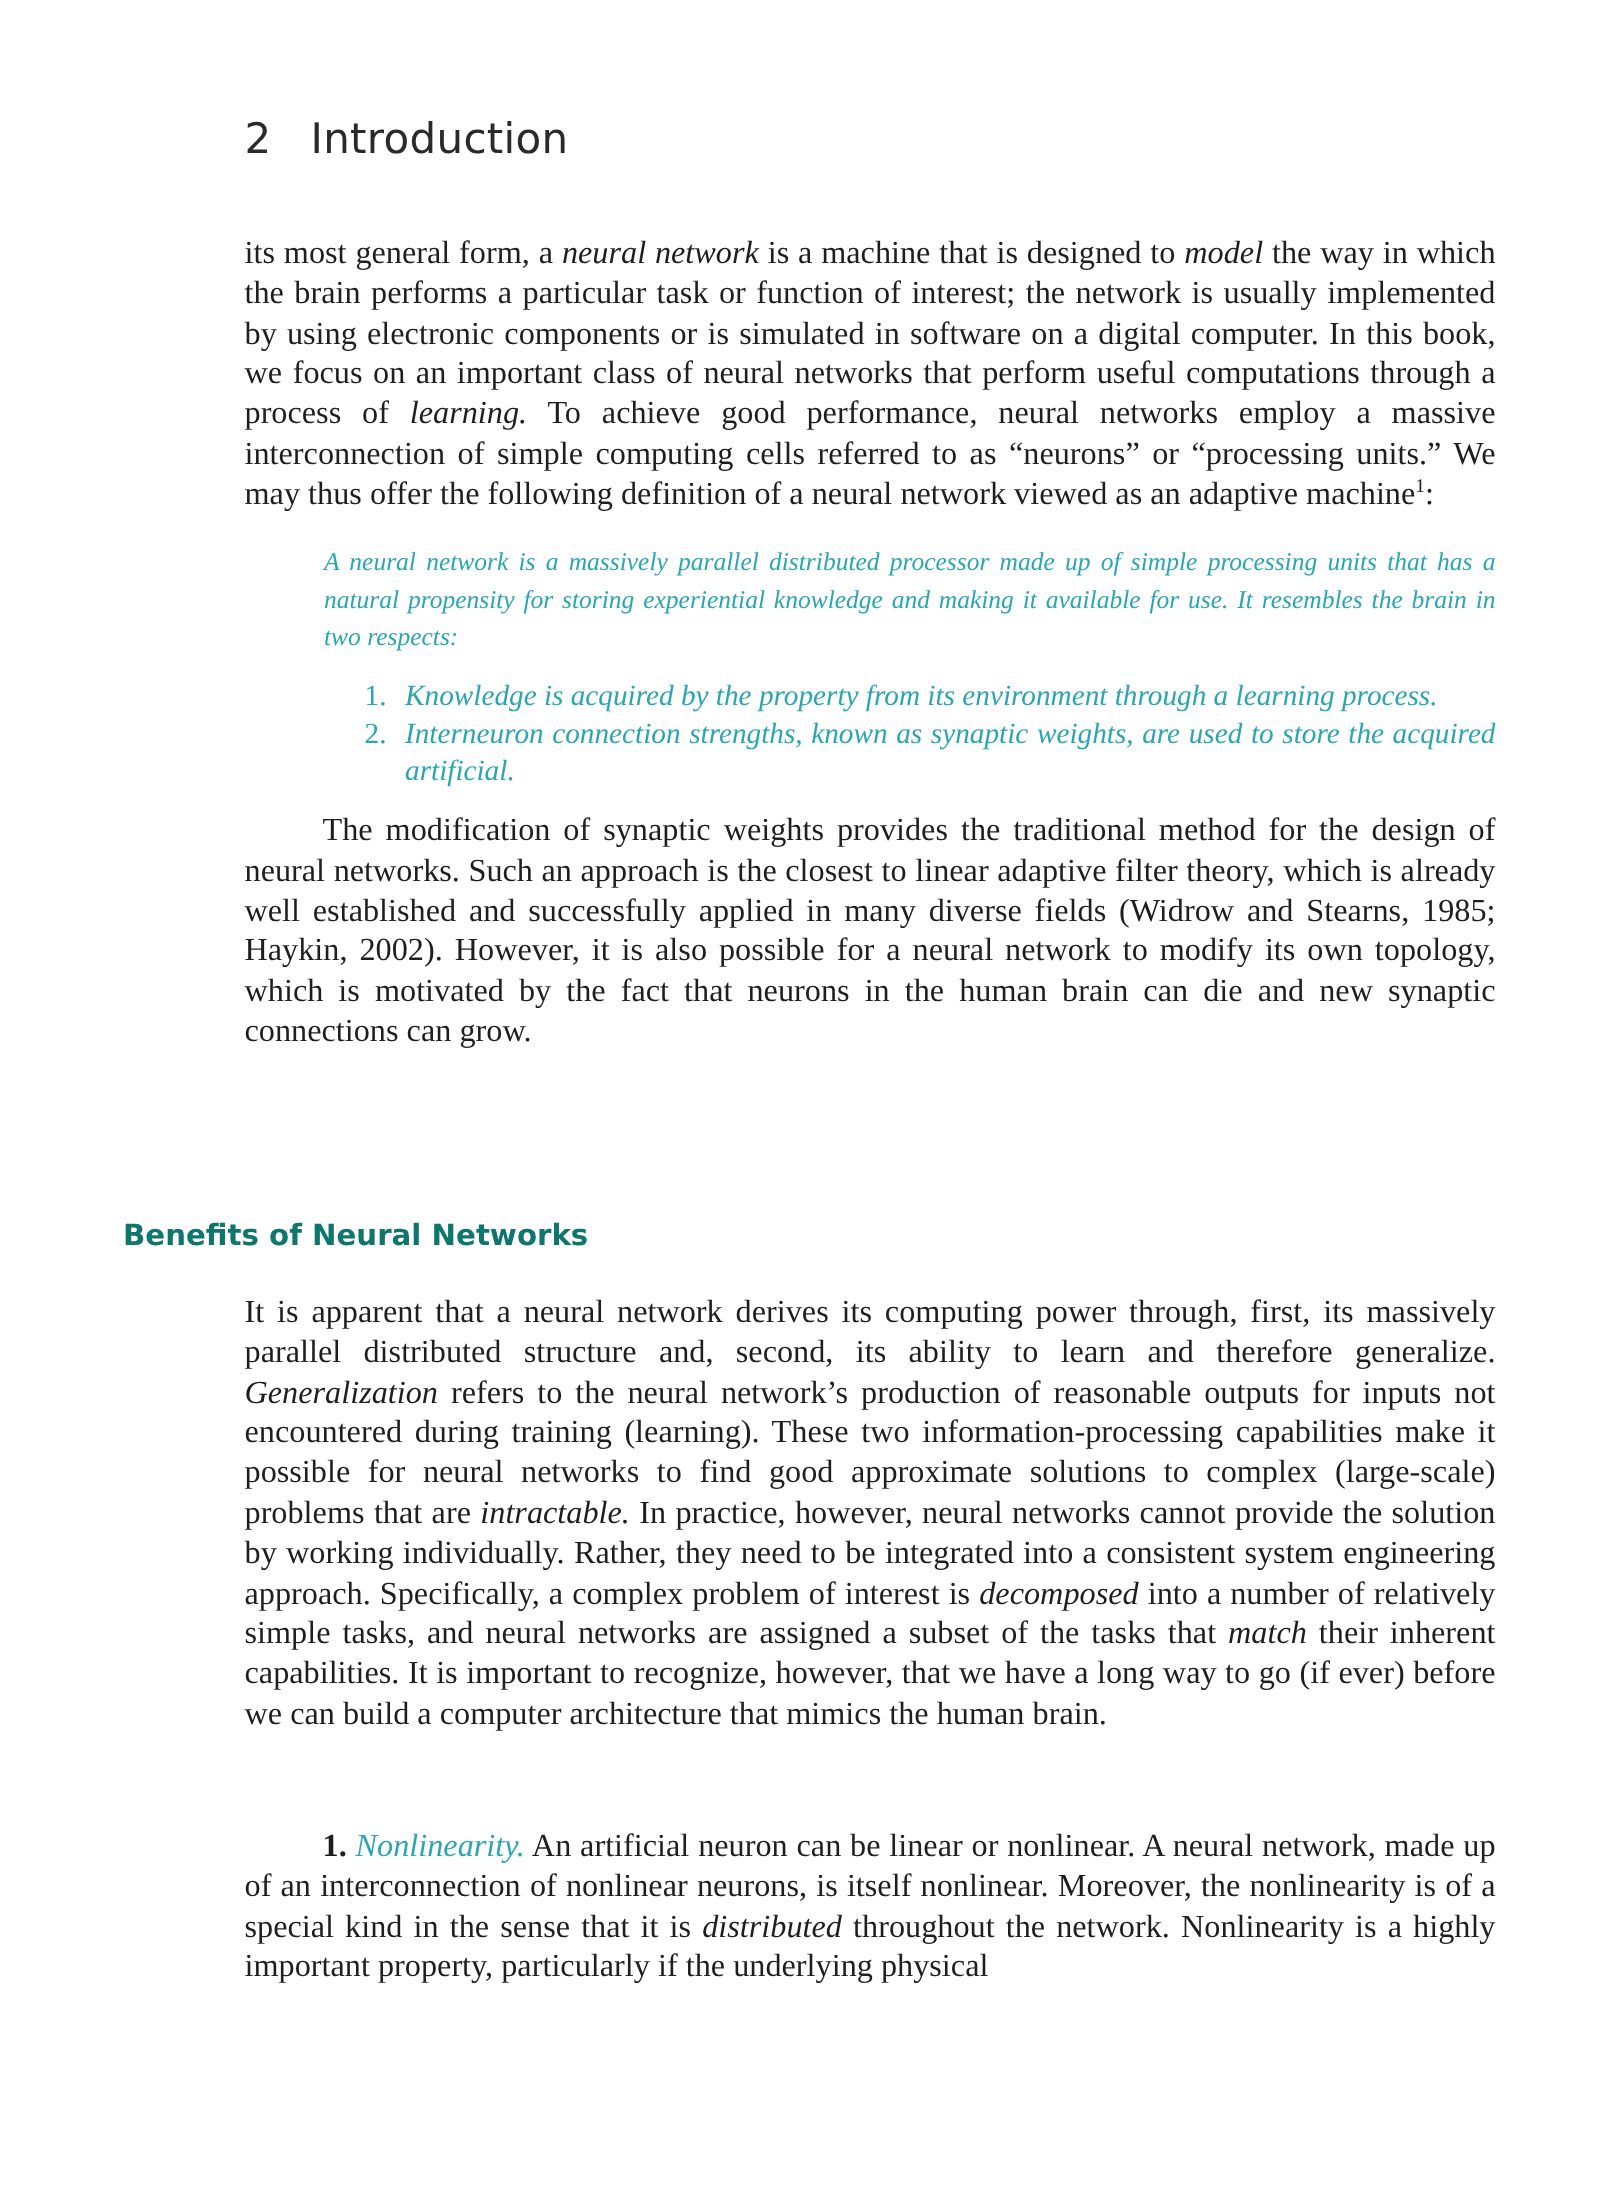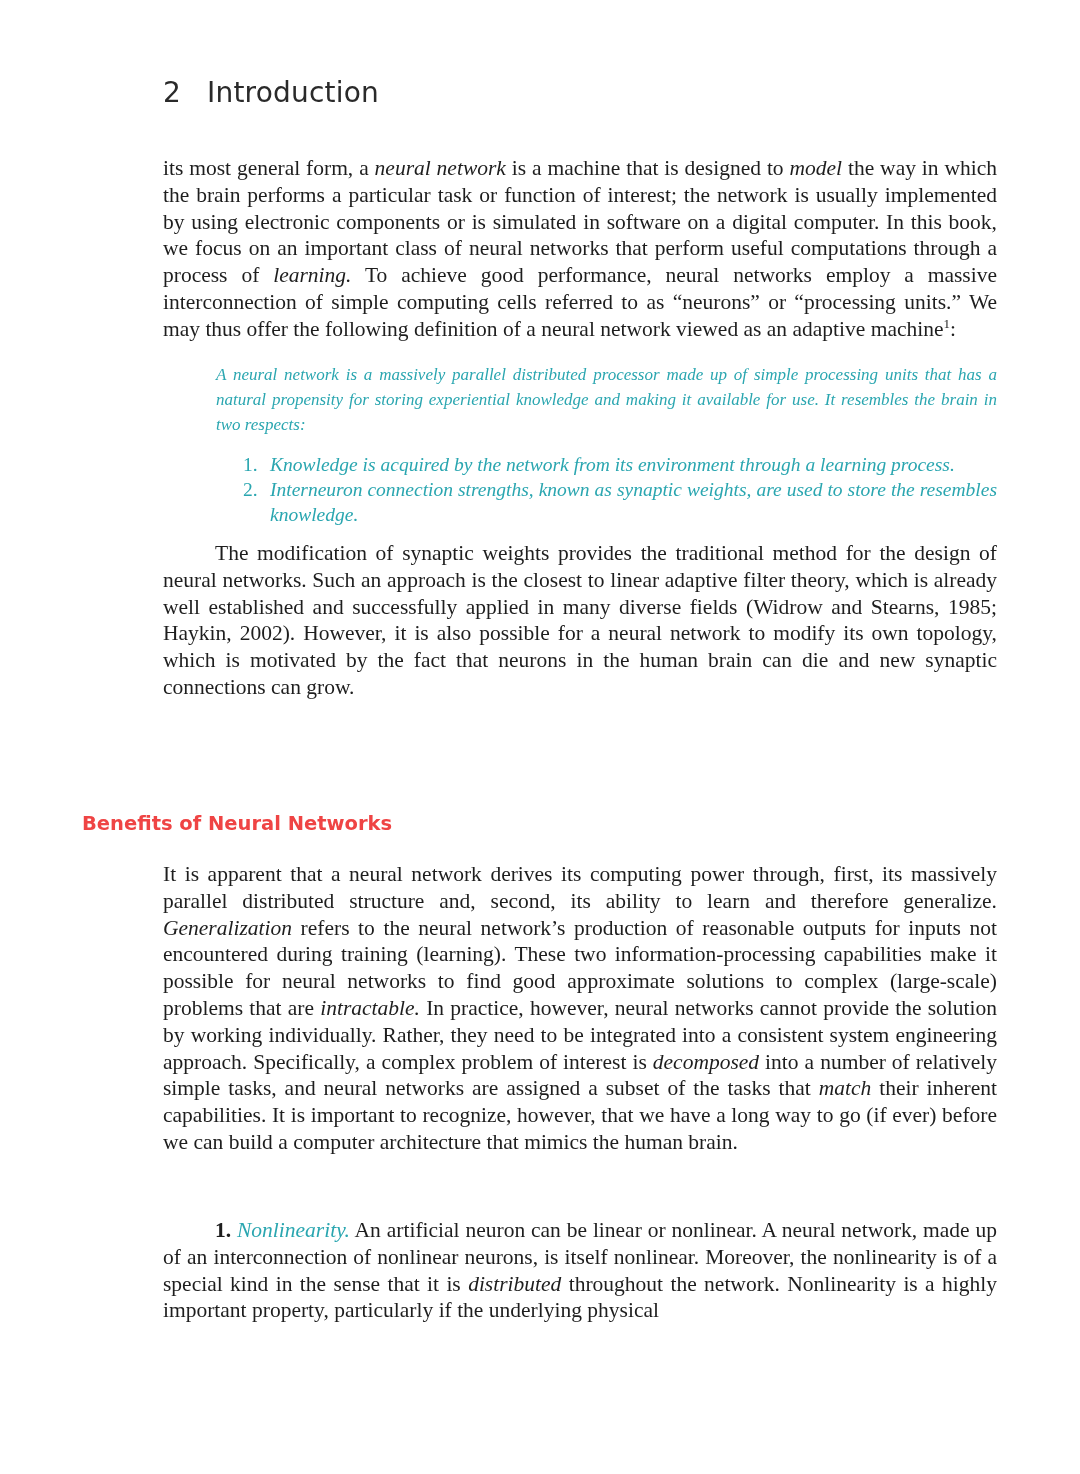--- a/index.html
+++ b/index.html
@@ -57,21 +57,21 @@
     .quote-list .item { display: flex; }
     .quote-list .num { width: 27px; flex: none; font-style: normal; }
     .quote-list .txt { flex: 1; text-align: justify; }
     .section-heading {
       position: absolute;
       left: 82px;
       top: 812px;
       font-family: "DejaVu Sans", sans-serif;
       font-weight: bold;
       font-size: 19.5px;
-      color: #ef4444;
+      color: #0f766e;
     }
     .teal-italic { color: #2aa6b0; font-style: italic; margin-top: 12px; }
     sup { font-size: 13px; line-height: 0; }
   </style>
 </head>
 <body>
 
 <div class="page-header">
   <span class="pnum">2</span><span>Introduction</span>
 </div>
@@ -82,25 +82,25 @@
   </p>
 </div>
 
 <div class="quote" style="top:362px;">
   <span>A neural network is a massively parallel distributed processor made up of simple processing units that has a natural propensity for storing experiential knowledge and making it available for use. It resembles the brain in two respects:</span>
 </div>
 
 <div class="quote-list" style="top:452px;">
   <div class="item">
     <span class="num">1.</span>
-    <span class="txt">Knowledge is acquired by the network from its environment through a learning process.</span>
+    <span class="txt">Knowledge is acquired by the property from its environment through a learning process.</span>
   </div>
   <div class="item">
     <span class="num">2.</span>
-    <span class="txt">Interneuron connection strengths, known as synaptic weights, are used to store the resembles knowledge.</span>
+    <span class="txt">Interneuron connection strengths, known as synaptic weights, are used to store the acquired artificial.</span>
   </div>
 </div>
 
 <div class="body-text" style="top:540px;">
   <p class="indent">The modification of synaptic weights provides the traditional method for the design of neural networks. Such an approach is the closest to linear adaptive filter theory, which is already well established and successfully applied in many diverse fields (Widrow and Stearns, 1985; Haykin, 2002). However, it is also possible for a neural network to modify its own topology, which is motivated by the fact that neurons in the human brain can die and new synaptic connections can grow.</p>
 </div>
 
 <div class="section-heading">Benefits of Neural Networks</div>
 
 <div class="body-text" style="top:861px;font-family:Liberation Serif, serif;">

